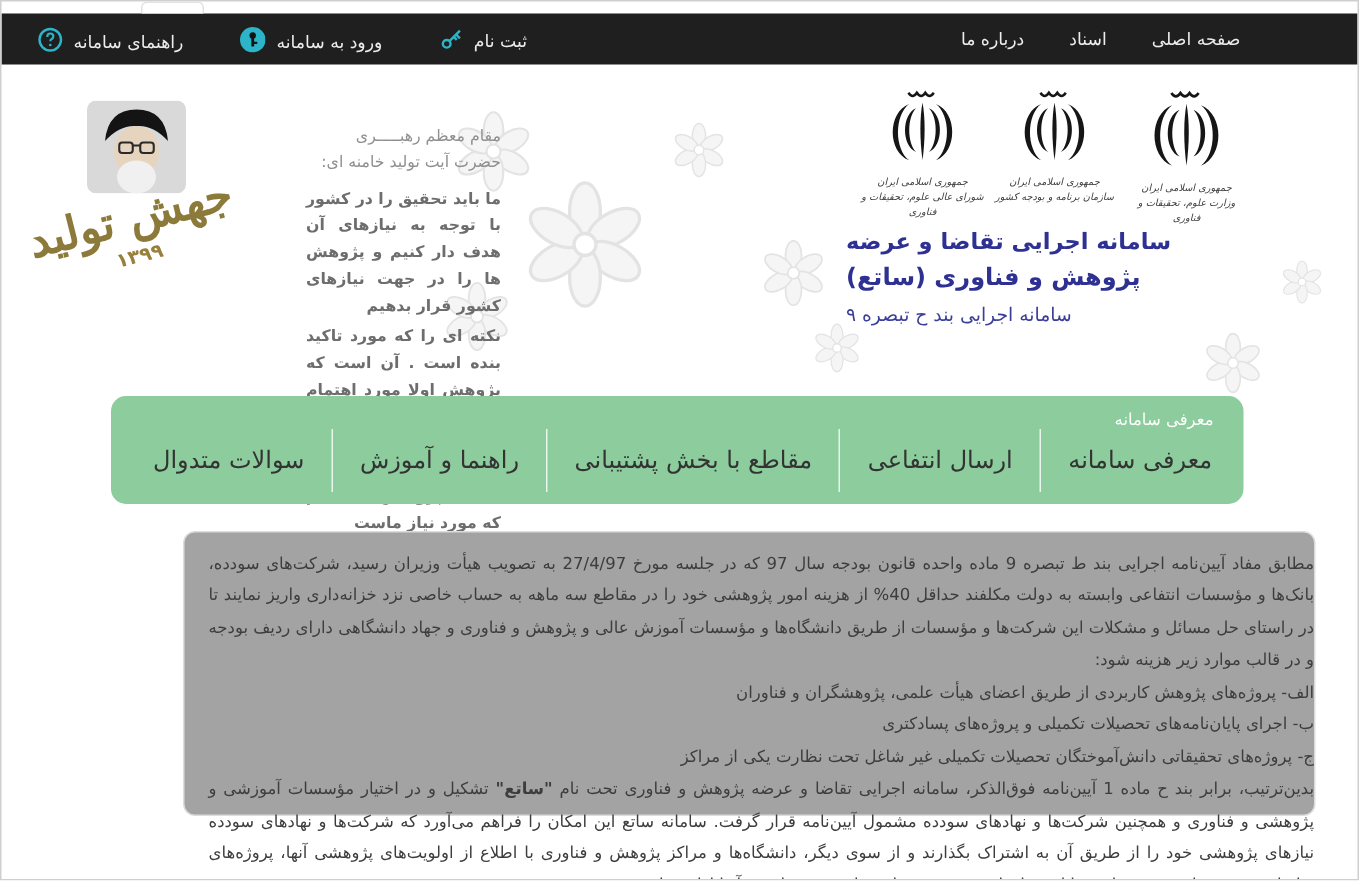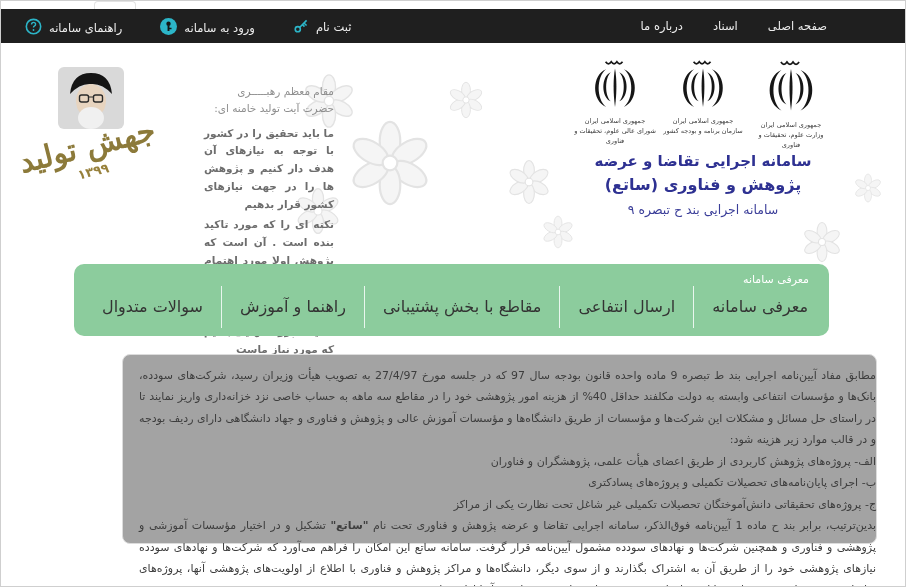--- a/index.html
+++ b/index.html
@@ -32,22 +32,22 @@
   .quote-block { position:absolute; top:82px; left:183px; width:150px; z-index:2;
                  direction:rtl; text-align:right; }
   .quote-label { color:#8f8f8f; font-size:10.5px; line-height:1.6; margin-bottom:8px; }
   .quote-text { color:#6d6d6d; font-size:10.5px; font-weight:bold; line-height:1.7;
                 text-align:justify;margin-left:20px; }
   .quote-text p { margin-bottom:2px; }
   .logos { position:absolute; top:58px; left:573px; width:258px; display:flex;
            justify-content:space-between; z-index:2; }
   .logo-item { width:82px; text-align:center; }
   .logo-item svg { display:block; margin:0 auto 3px auto; }
-  .logo-caption { font-size:6.5px; color:#3c3c3c; line-height:1.55; }
-  .titles { position:absolute; top:149px; left:563px; width:278px; text-align:center;
+  .logo-caption { font-size:6.5px; color:#3c3c3c; line-height:1.55; font-style:italic; }
+  .titles { position:absolute; top:149px; left:563px; width:278px; text-align:left;
             color:#2e3192; z-index:2; }
   .title-l1 { font-size:15px; font-weight:bold; line-height:1.5; }
   .title-l2 { font-size:16px; font-weight:bold; line-height:1.5; }
   .title-l3 { font-size:12.5px; font-weight:normal; letter-spacing:1.5px; color:#3b3e99;
               margin-top:5px; }
   
   .menu-bar { position:absolute; top:263px; left:73px; width:755px; height:72px;
               background:#8ccc9d; border-radius:10px; z-index:2; }
   .current-label { position:absolute; top:9px; right:20px; color:#ffffff; font-size:11px; }
   .menu-items { position:absolute; bottom:8px; left:10px; display:flex; direction:rtl;

